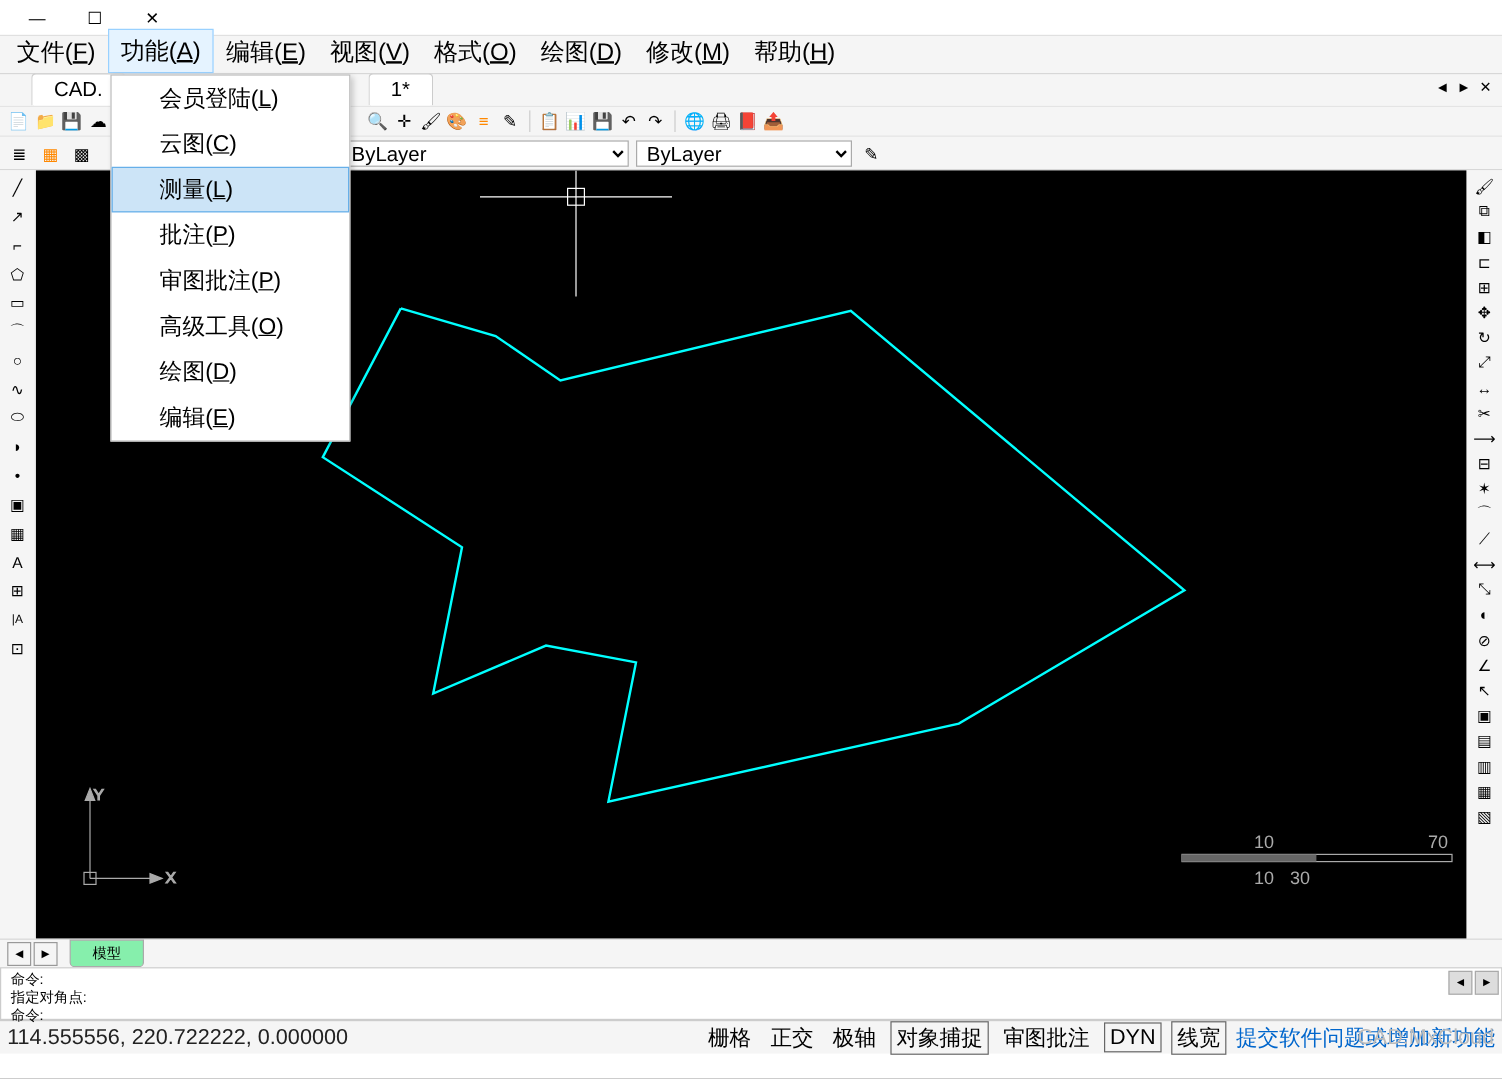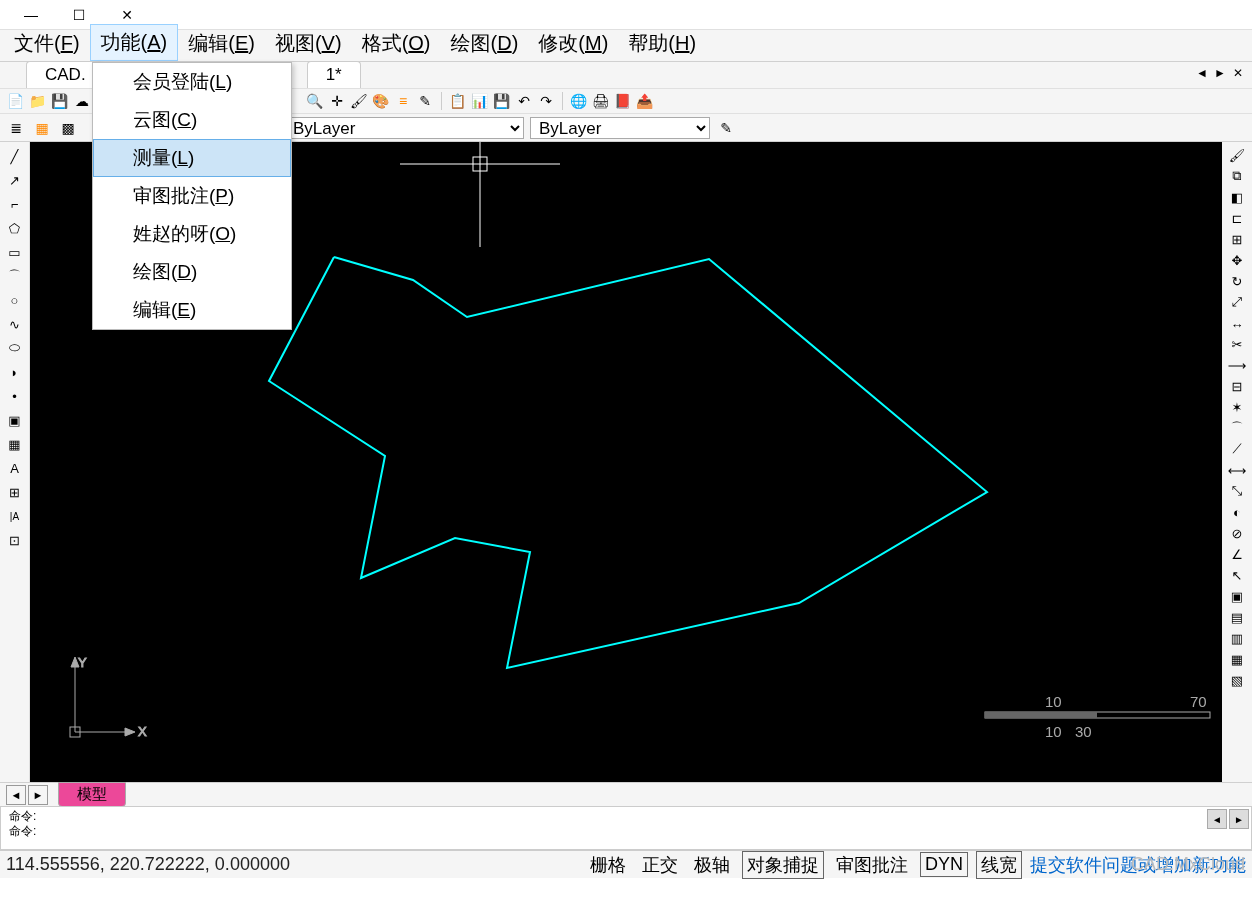--- a/index.html
+++ b/index.html
@@ -36,21 +36,21 @@
 .main-area { height: 640px; display: flex; background: #f5f5f5; }
 .left-tools { width: 30px; background: #f5f5f5; display: flex; flex-direction: column; align-items: center; padding: 4px 0; gap: 4px; border-right: 1px solid #e0e0e0; }
 .left-tools .ico { width: 20px; height: 20px; cursor: pointer; display: flex; align-items: center; justify-content: center; font-size: 13px; }
 .canvas-wrap { flex: 1; position: relative; background: #000; }
 .canvas-svg { width: 100%; height: 100%; }
 .right-tools { width: 30px; background: #f5f5f5; display: flex; flex-direction: column; align-items: center; padding: 4px 0; gap: 3px; }
 .right-tools .ico { width: 20px; height: 18px; cursor: pointer; display: flex; align-items: center; justify-content: center; font-size: 13px; }
 
 .model-tabs { height: 24px; display: flex; align-items: center; background: #f5f5f5; padding-left: 6px; border-top: 1px solid #d0d0d0; }
 .nav-arrow { width: 20px; height: 20px; border: 1px solid #999; display: flex; align-items: center; justify-content: center; cursor: pointer; margin-right: 2px; font-size: 11px; }
-.model-tab { padding: 2px 18px; font-size: 15px; background: #ec4899; border: 1px solid #aaa; border-radius: 0 0 4px 4px; margin-left: 8px; }
+.model-tab { padding: 2px 18px; font-size: 12px; background: #86efac; border: 1px solid #aaa; border-radius: 0 0 4px 4px; margin-left: 8px; }
 
 .command-area { height: 44px; background: #fff; border: 1px solid #ccc; padding: 2px 8px; font-size: 12px; position: relative; }
 .command-line { line-height: 15px; }
 .cmd-scroll { position: absolute; right: 2px; top: 2px; display: flex; gap: 2px; }
 .cmd-scroll-btn { width: 20px; height: 20px; background: #ddd; border: 1px solid #aaa; display: flex; align-items: center; justify-content: center; font-size: 10px; cursor: pointer; }
 
 .statusbar { height: 28px; display: flex; align-items: center; background: #f5f5f5; padding: 12px 6px; font-size: 18px; gap: 8px; border-top: 1px solid #ccc; }
 .coords { font-size: 18px; color: #222; min-width: 340px; }
 .status-btn { padding: 1px 4px; cursor: pointer; }
 .status-btn.active { border: 1px solid #666; }
@@ -76,22 +76,23 @@
   <div class="menu-item"><span>格式(</span><u>O</u><span>)</span></div>
   <div class="menu-item"><span>绘图(</span><u>D</u><span>)</span></div>
   <div class="menu-item"><span>修改(</span><u>M</u><span>)</span></div>
   <div class="menu-item"><span>帮助(</span><u>H</u><span>)</span></div>
 </div>
 
 <div class="dropdown-menu">
   <div class="dropdown-item"><span>会员登陆(</span><u>L</u><span>)</span></div>
   <div class="dropdown-item"><span>云图(</span><u>C</u><span>)</span></div>
   <div class="dropdown-item highlighted"><span>测量(</span><u>L</u><span>)</span></div>
+  <div class="dropdown-item"><span>批注(</span><u>P</u><span>)</span></div>
   <div class="dropdown-item"><span>审图批注(</span><u>P</u><span>)</span></div>
-  <div class="dropdown-item"><span>姓赵的呀(</span><u>O</u><span>)</span></div>
+  <div class="dropdown-item"><span>高级工具(</span><u>O</u><span>)</span></div>
   <div class="dropdown-item"><span>绘图(</span><u>D</u><span>)</span></div>
   <div class="dropdown-item"><span>编辑(</span><u>E</u><span>)</span></div>
 </div>
 
 <div class="tabs-row">
   <div class="tab">CAD.</div>
   <div class="tab" style="margin-left:200px">1*</div>
   <div class="tab-controls">
     <div class="tab-ctrl">◄</div>
     <div class="tab-ctrl">►</div>
@@ -219,20 +220,21 @@
 </div>
 
 <div class="model-tabs">
   <div class="nav-arrow">◄</div>
   <div class="nav-arrow">►</div>
   <div class="model-tab">模型</div>
 </div>
 
 <div class="command-area">
   <div class="command-line">命令:</div>
+  <div class="command-line">指定对角点:</div>
   <div class="command-line">命令:</div>
   <div class="cmd-scroll">
     <div class="cmd-scroll-btn">◄</div>
     <div class="cmd-scroll-btn">►</div>
   </div>
 </div>
 
 <div class="statusbar">
   <span class="coords">114.555556,  220.722222,  0.000000</span>
   <span style="flex:1"></span>

